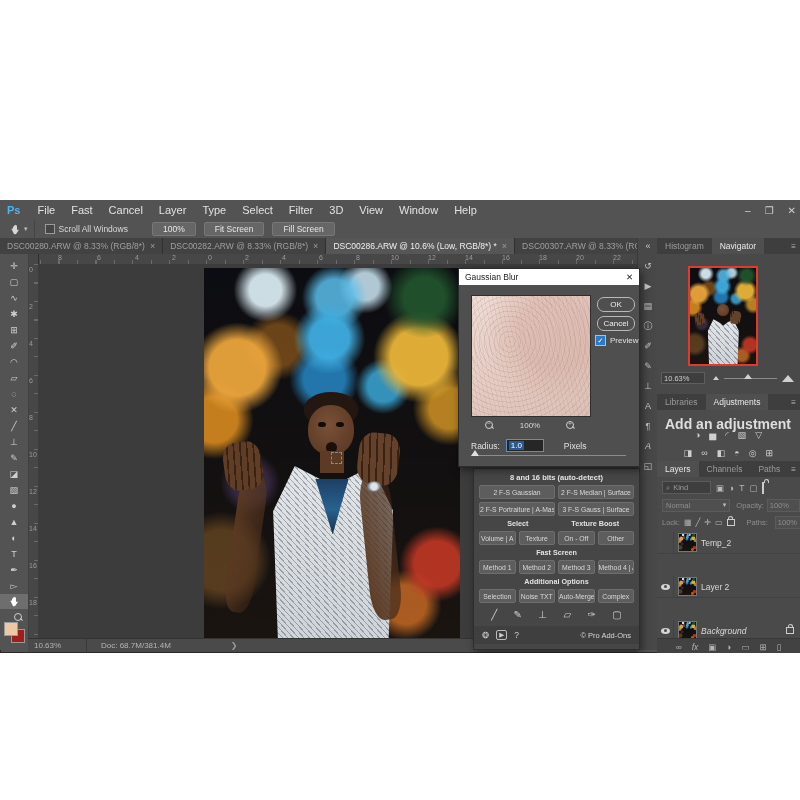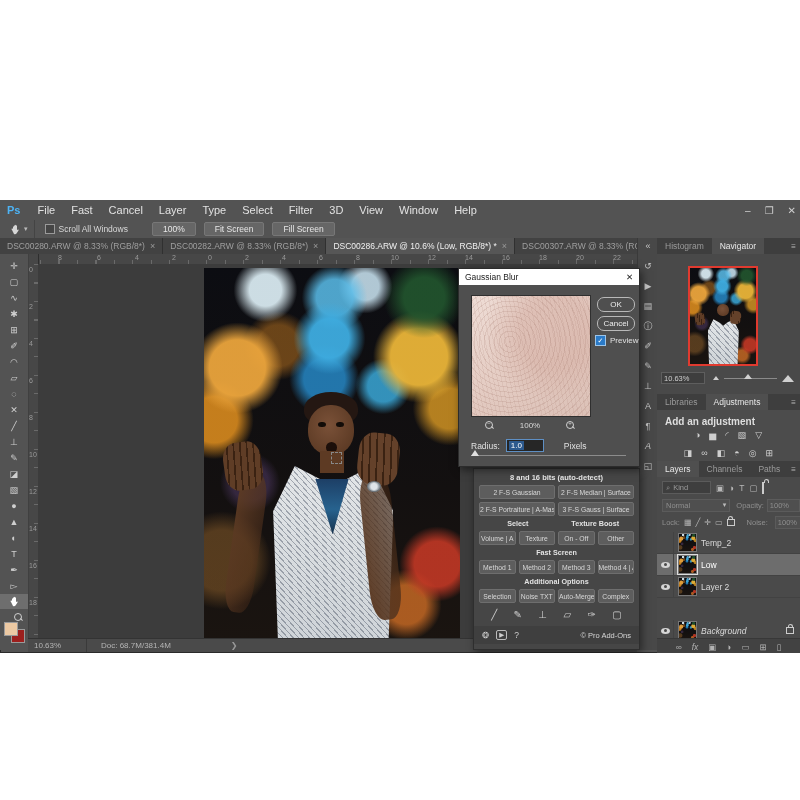--- a/index.html
+++ b/index.html
@@ -87,21 +87,21 @@
   .ptab{height:16px;display:flex;align-items:center;padding:0 8px;font-size:8.5px;color:#9b9b9b;background:#3e3e3e;}
   .ptab.active{background:#4f4f4f;color:#e8e8e8;}
   .pmenu{position:absolute;right:3px;top:4px;color:#b5b5b5;font-size:8px;letter-spacing:1px;}
   .nav-thumb{position:absolute;left:31px;top:28px;width:66px;height:96px;border:2px solid #e03a2f;}
   .nav-zoomrow{position:absolute;left:0;top:132px;width:143px;height:16px;display:flex;align-items:center;}
   .nav-zoomfield{width:40px;height:10px;background:#3e3e3e;border:1px solid #5e5e5e;color:#ccc;font-size:7.5px;margin-left:4px;padding-left:2px;display:flex;align-items:center;}
   .tri{width:0;height:0;border-left:4px solid transparent;border-right:4px solid transparent;border-bottom:5px solid #d0d0d0;}
   .tri.small{border-left-width:3px;border-right-width:3px;border-bottom-width:4px;}
   .nav-track{flex:1;height:1px;background:#8a8a8a;margin:0 5px;position:relative;}
   .nav-thumbtri{position:absolute;left:38%;top:-4px;}
-  .adj-head{position:absolute;left:8px;top:22px;font-size:10px;color:#dedede;font-weight:bold;}
+  .adj-head{position:absolute;left:8px;top:22px;font-size:14px;color:#dedede;font-weight:bold;}
   .adj-row{position:absolute;width:143px;display:flex;justify-content:center;gap:9px;color:#cfcfcf;font-size:9px;}
   
   .lyr-filter{position:absolute;left:0;top:18px;width:143px;height:17px;display:flex;align-items:center;gap:5px;padding-left:5px;color:#9a9a9a;}
   .kindbox{width:44px;height:11px;background:#3e3e3e;border:1px solid #5b5b5b;font-size:7.5px;display:flex;align-items:center;gap:3px;padding-left:3px;color:#9a9a9a;}
   .fic{font-size:8.5px;color:#b8b8b8;}
   .lyr-blend{position:absolute;left:0;top:36px;width:143px;height:16px;display:flex;align-items:center;font-size:7.5px;color:#8f8f8f;}
   .blendbox{width:62px;height:11px;background:#4f4f4f;border:1px solid #5b5b5b;margin-left:5px;display:flex;align-items:center;justify-content:space-between;padding:0 3px;}
   .opbox{width:30px;height:11px;background:#4f4f4f;border:1px solid #5b5b5b;margin-left:3px;display:flex;align-items:center;padding-left:2px;}
   .lyr-lock{position:absolute;left:0;top:53px;width:143px;height:16px;display:flex;align-items:center;gap:4px;font-size:7.5px;color:#8f8f8f;padding-left:5px;}
   .lockic{font-size:8px;color:#b5b5b5;}
@@ -485,34 +485,27 @@
         <span style="margin-left:6px">Opacity:</span>
         <span class="opbox">100%</span>
       </div>
       <div class="lyr-lock">
         <span>Lock:</span>
         <span class="lockic">▦</span>
         <span class="lockic">╱</span>
         <span class="lockic">✛</span>
         <span class="lockic">▭</span>
         <span class="mini-lock" style="margin:0"></span>
-        <span style="margin-left:8px">Noise:</span>
+        <span style="margin-left:8px">Paths:</span>
         <span class="opbox" style="width:26px">100%</span>
       </div>
       <div class="layer-row" style="top:71px">
         <span class="eyebox"></span>
         <span class="lthumb photo"></span>
         <span>Temp_2</span>
-      </div>
-      <div class="layer-row sel" style="top:93px">
-        <span class="eyebox">
-              <span class="eye"></span>
-            </span>
-        <span class="lthumb selth photo"></span>
-        <span>Low</span>
       </div>
       <div class="layer-row" style="top:115px">
         <span class="eyebox">
               <span class="eye"></span>
             </span>
         <span class="lthumb photo"></span>
         <span>Layer 2</span>
       </div>
       <div class="layer-row" style="top:159px">
         <span class="eyebox">

